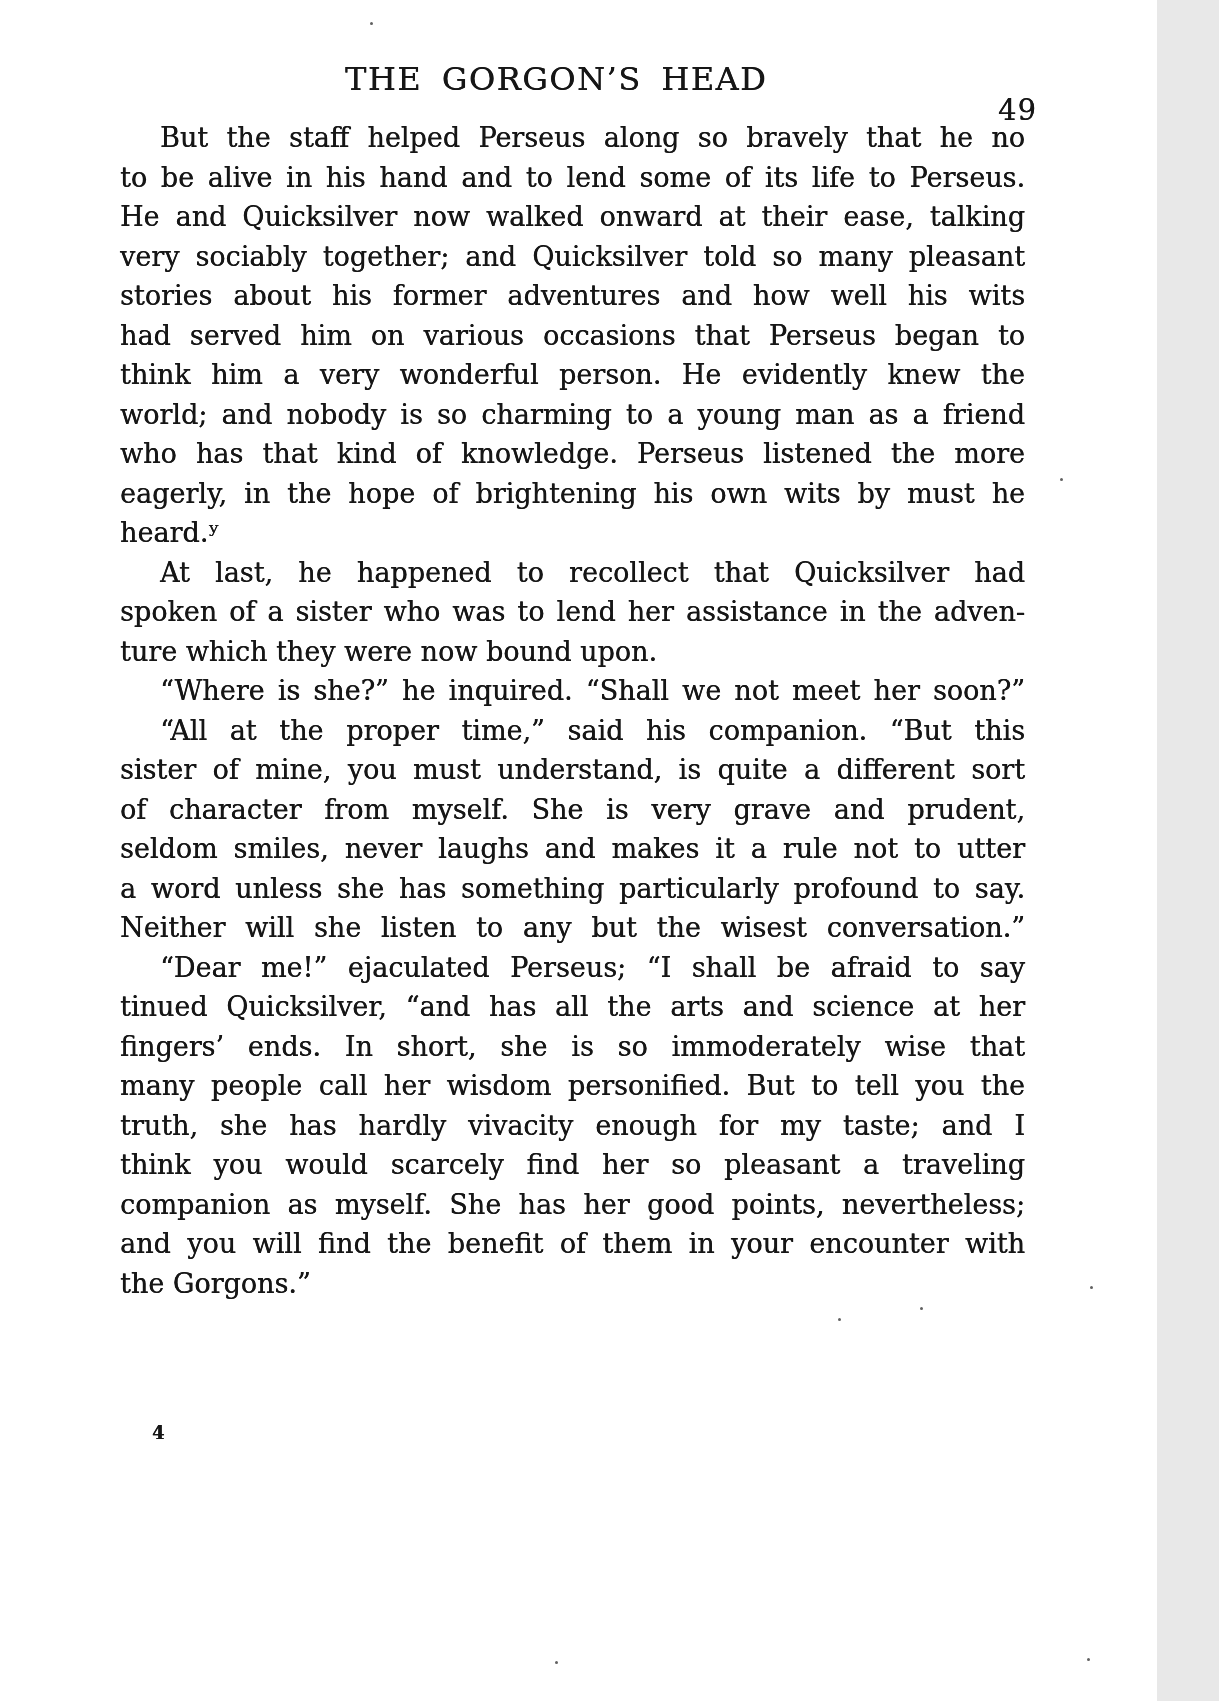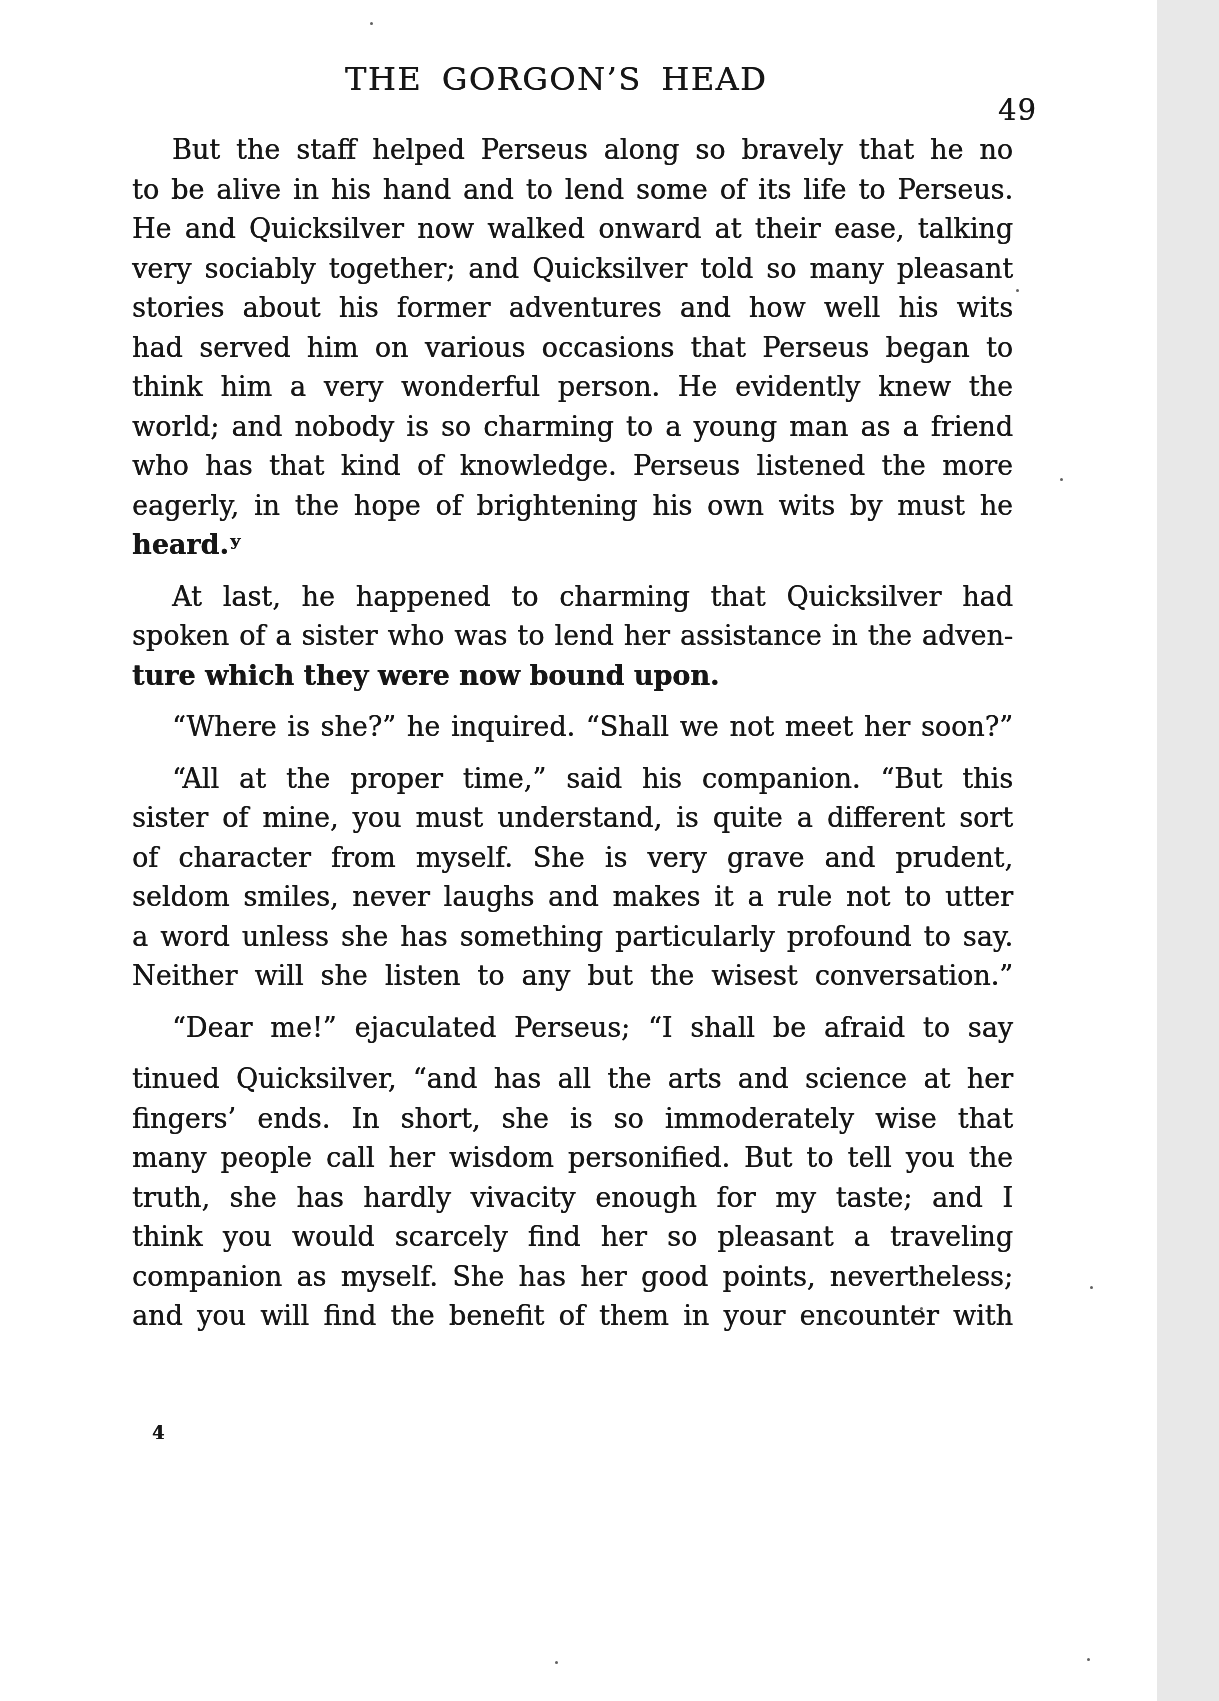--- a/index.html
+++ b/index.html
@@ -29,31 +29,31 @@
     font-size: 29px;
     letter-spacing: 1px;
     margin-top: 32px;
   }
   .body-text {
     position: absolute;
     top: 118px;
     left: 120px;
     width: 905px;
   }
-  .paragraph { margin: 12px; padding: 0; }
+  .paragraph { margin: 0; padding: 0; }
   .line {
     font-size: 27px;
     line-height: 39.5px;
     white-space: normal;
   }
   .j {
     text-align: justify;
     text-align-last: justify;
   }
-  .left { text-align: right; text-align-last: left; font-weight: bold; }
+  .left { text-align: right; text-align-last: left; }
   .first { text-indent: 40px; }
   .sig {
     position: absolute;
     left: 152px;
     top: 1422px;
     font-size: 18px;
     font-weight: 700;
     letter-spacing: 0.5px;
   }
   .speck {
@@ -85,21 +85,21 @@
       <div class="line j">stories about his former adventures and how well his wits</div>
       <div class="line j">had served him on various occasions that Perseus began to</div>
       <div class="line j">think him a very wonderful person.  He evidently knew the</div>
       <div class="line j">world; and nobody is so charming to a young man as a friend</div>
       <div class="line j">who has that kind of knowledge.  Perseus listened the more</div>
       <div class="line j">eagerly, in the hope of brightening his own wits by must he</div>
       <div class="line left">heard.ʸ</div>
     </section>
 
     <section class="paragraph">
-      <div class="line j first">At last, he happened to charming that Quicksilver had</div>
+      <div class="line j first">At last, he happened to recollect that Quicksilver had</div>
       <div class="line j">spoken of a sister who was to lend her assistance in the adven-</div>
       <div class="line left">ture which they were now bound upon.</div>
     </section>
 
     <section class="paragraph">
       <div class="line j first">“Where is she?” he inquired.  “Shall we not meet her soon?”</div>
     </section>
 
     <section class="paragraph">
       <div class="line j first">“All at the proper time,” said his companion.  “But this</div>
@@ -115,20 +115,21 @@
     </section>
 
     <section class="paragraph">
       <div class="line j">tinued Quicksilver, “and has all the arts and science at her</div>
       <div class="line j">fingers’ ends.  In short, she is so immoderately wise that</div>
       <div class="line j">many people call her wisdom personified.  But to tell you the</div>
       <div class="line j">truth, she has hardly vivacity enough for my taste; and I</div>
       <div class="line j">think you would scarcely find her so pleasant a traveling</div>
       <div class="line j">companion as myself.  She has her good points, nevertheless;</div>
       <div class="line j">and you will find the benefit of them in your encounter with</div>
+      <div class="line left">the Gorgons.”</div>
     </section>
 
   </main>
 
   <div class="sig">4</div>
 
   <div class="speck" style="left:370px; top:22px;"></div>
   <div class="speck" style="left:1016px; top:289px;"></div>
   <div class="speck" style="left:1060px; top:478px;"></div>
   <div class="speck" style="left:920px; top:1307px;"></div>

